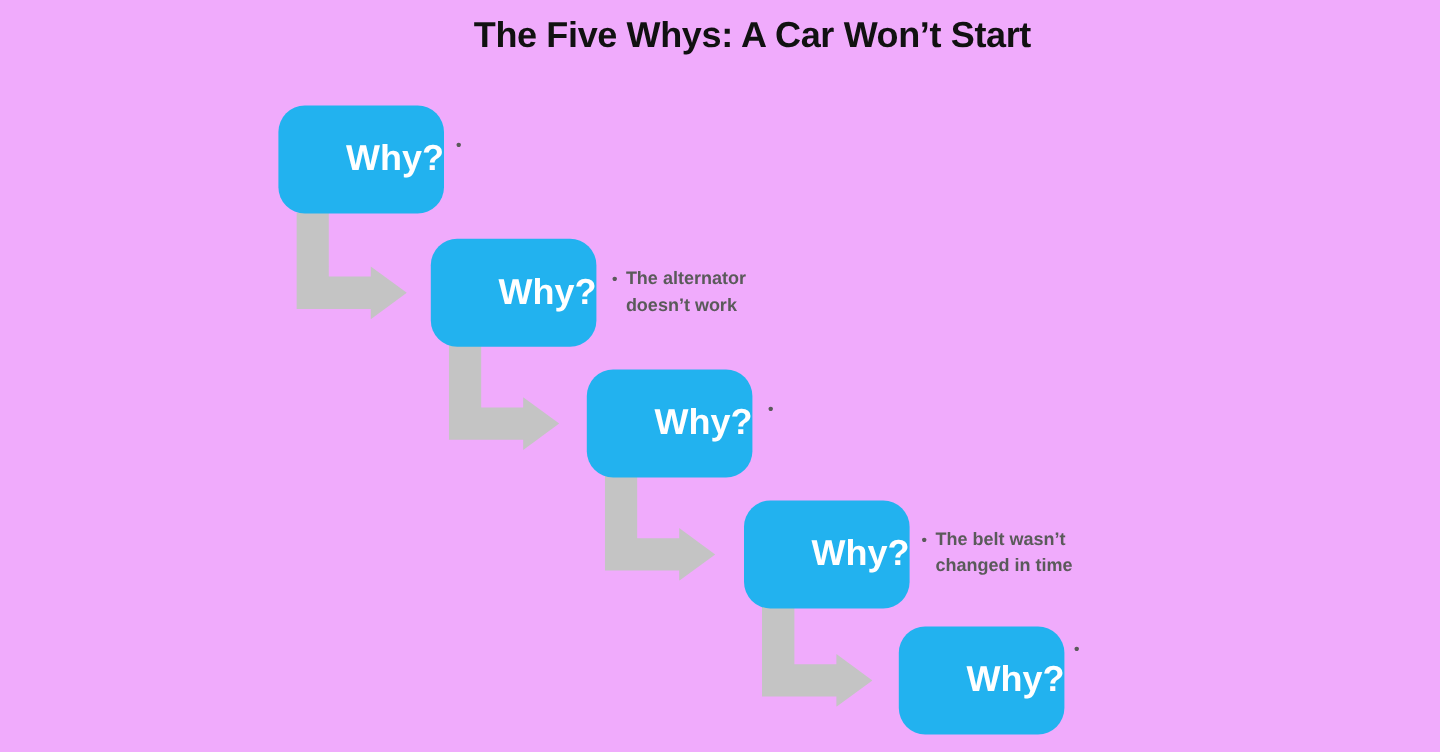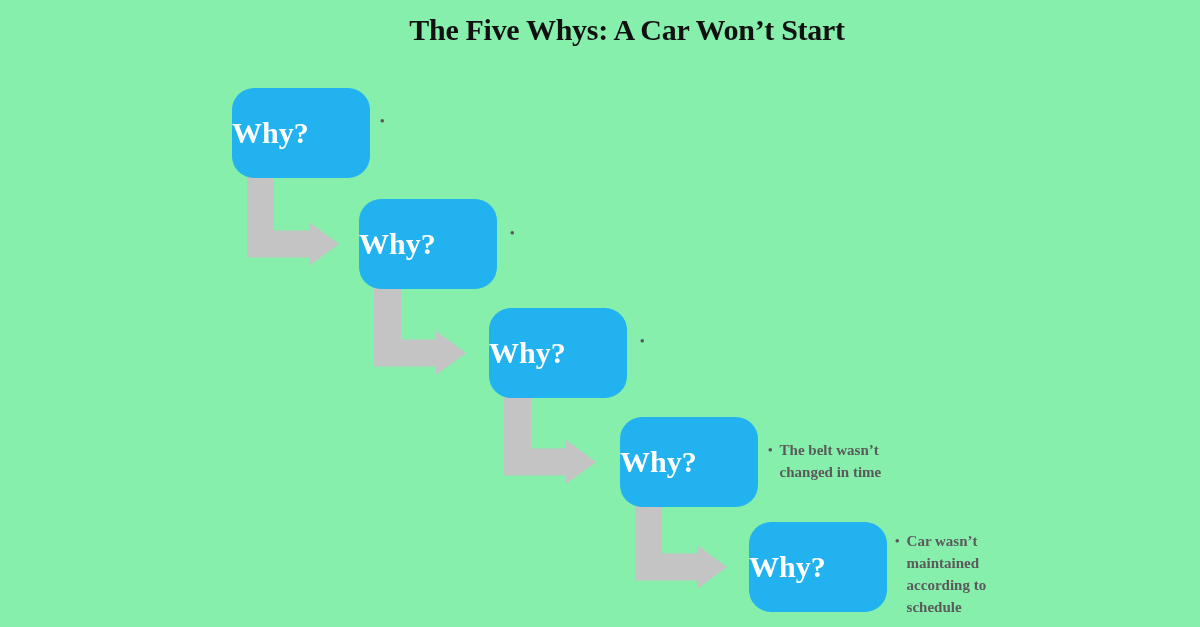--- a/index.html
+++ b/index.html
@@ -1,28 +1,28 @@
 <!DOCTYPE html>
 <html><head>
 <meta charset="utf-8">
 <style>
   html,body{margin:0;padding:0;background:#ffffff;}
   .canvas{
-    position:relative;width:1200px;height:627px;background:#86efac;
-    font-family:Liberation Serif, serif;overflow:hidden;
+    position:relative;width:1200px;height:627px;background:#f0abfc;
+    font-family:Liberation Sans, sans-serif;overflow:hidden;
     --blue:#22B2EF;--arrow:#C4C4C4;--note:#5A5A5A;--title:#111111;--why:#ffffff;
   }
   .title{
     position:absolute;top:13px;left:0;width:100%;box-sizing:border-box;
     padding-left:54px;text-align:center;
     font-size:30px;font-weight:bold;color:var(--title);letter-spacing:-0.3px;
   }
   .why-box{
     position:absolute;width:138px;height:90px;background:var(--blue);
-    border-radius:22px;display:flex;align-items:center;justify-content:flex-start;
+    border-radius:22px;display:flex;align-items:center;justify-content:flex-end;
     color:var(--why);font-size:30px;font-weight:bold;
   }
   .arrow{position:absolute;width:92px;height:89px;color:var(--arrow);}
   .arrow svg{display:block;width:100%;height:100%;}
   .note{
     position:absolute;display:flex;align-items:flex-start;
     color:var(--note);font-size:15px;font-weight:bold;line-height:22px;
   }
   .bullet{font-size:13px;line-height:22px;margin-right:7px;}
   .note-text{white-space:pre-line;}
@@ -76,30 +76,28 @@
   </div>
   <div class="why-box b5">
     <span>Why?</span>
   </div>
 
   <div class="note n1">
     <span class="bullet">•</span>
   </div>
   <div class="note n2">
     <span class="bullet">•</span>
+    <span class="note-text">The alternator
+doesn’t work</span>
   </div>
   <div class="note n3">
     <span class="bullet">•</span>
   </div>
   <div class="note n4">
     <span class="bullet">•</span>
     <span class="note-text">The belt wasn’t
 changed in time</span>
   </div>
   <div class="note n5">
     <span class="bullet">•</span>
-    <span class="note-text">Car wasn’t
-maintained
-according to
-schedule</span>
   </div>
 
 </div>
 
 </body></html>

